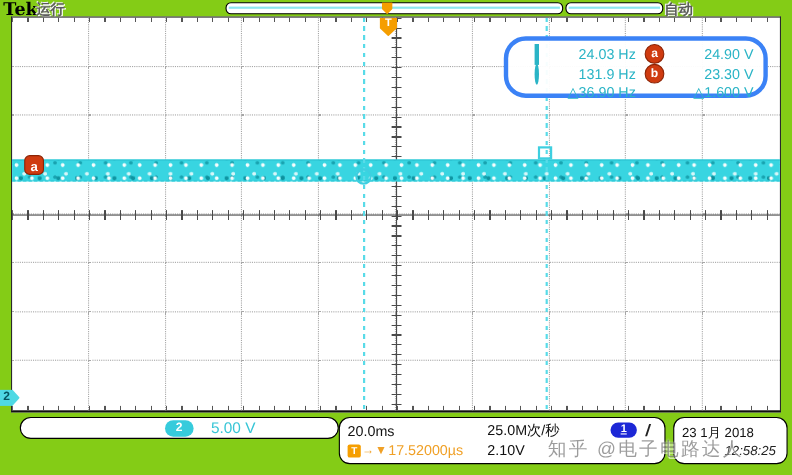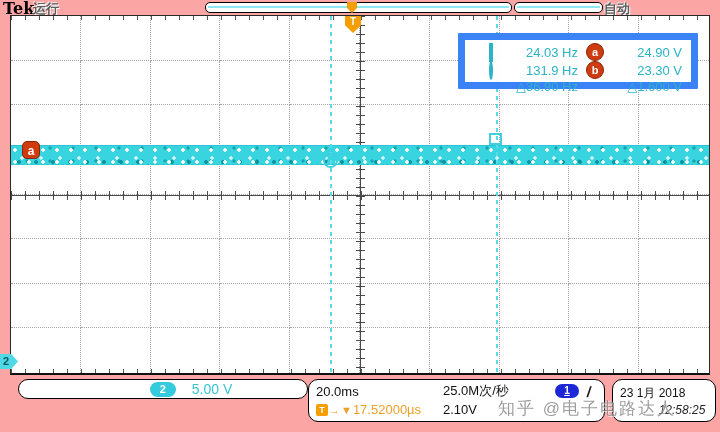--- a/index.html
+++ b/index.html
@@ -1,17 +1,17 @@
 <!DOCTYPE html>
 <html><head>
 <meta charset="utf-8">
 <style>
   html,body{margin:0;padding:0;}
   body{font-family:"Liberation Sans","DejaVu Sans",sans-serif;background:#fff;}
-  #screen{position:relative;width:720px;height:432px;background:#fca5a5;overflow:hidden;}
+  #screen{position:relative;width:720px;height:432px;background:#84cc16;overflow:hidden;}
 
   
   .brand{position:absolute;left:3px;top:-1px;font-family:"DejaVu Serif",serif;
          font-weight:bold;font-size:16px;color:#000;letter-spacing:0;}
   .soft-label{position:absolute;top:0;font-size:13px;font-weight:bold;color:#5c5c5c;
          text-shadow:1px 1px 0 #fff,-1px -1px 0 #eee;}
   .run-label{left:33px;}
   .auto-label{left:604px;}
 
   .topbar{position:absolute;top:2px;height:11px;border:1.5px solid #000;border-radius:5px;
@@ -65,21 +65,21 @@
   .badge-a-level{position:absolute;left:11px;top:125px;width:18px;height:18px;background:#cf3b10;
         border-radius:5px;color:#fff;font-weight:bold;font-size:12px;text-align:center;
         line-height:18px;border:1px solid #8c2405;box-sizing:border-box;}
   .gnd2{position:absolute;left:0;top:354px;width:18px;height:15px;background:#4fd9e4;
         clip-path:polygon(0 0,62% 0,100% 50%,62% 100%,0 100%);
         color:#045560;font-size:11px;font-weight:bold;text-align:left;line-height:15px;
         padding-left:3px;box-sizing:border-box;}
 
   
   #cursor-panel{position:absolute;left:458px;top:33px;width:240px;height:56px;
-        background:rgba(255,255,255,.95);border:7px solid #3b82f6;border-radius:1px;
+        background:rgba(255,255,255,.95);border:4px solid #3b82f6;border-radius:20px;
         box-sizing:border-box;display:grid;grid-template-columns:34px 1fr 34px 1fr;
         grid-auto-rows:1fr;align-items:center;padding:3px 9px 3px 9px;
         color:#2ab4c6;font-size:13px;}
   #cursor-panel .sym{justify-self:center;}
   .sym-square{width:12px;height:12px;border:2px solid #2ab4c6;box-sizing:border-box;}
   .sym-circle{width:13px;height:13px;border:2px solid #2ab4c6;border-radius:50%;box-sizing:border-box;}
   #cursor-panel .freq,#cursor-panel .volt{justify-self:end;white-space:nowrap;}
   .badge-round{width:16px;height:16px;border-radius:50%;background:#cf3b10;color:#fff;
         font-size:11px;font-weight:bold;text-align:center;line-height:16px;justify-self:center;
         border:1px solid #8c2405;box-sizing:content-box;}

